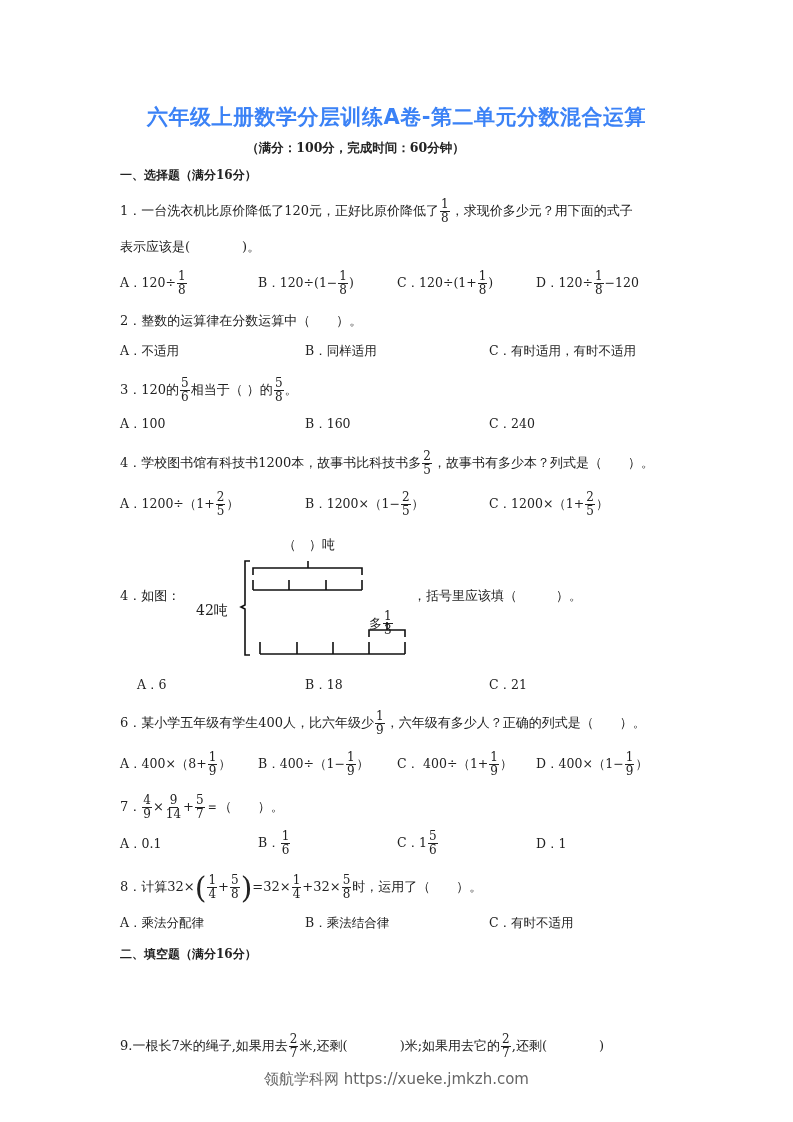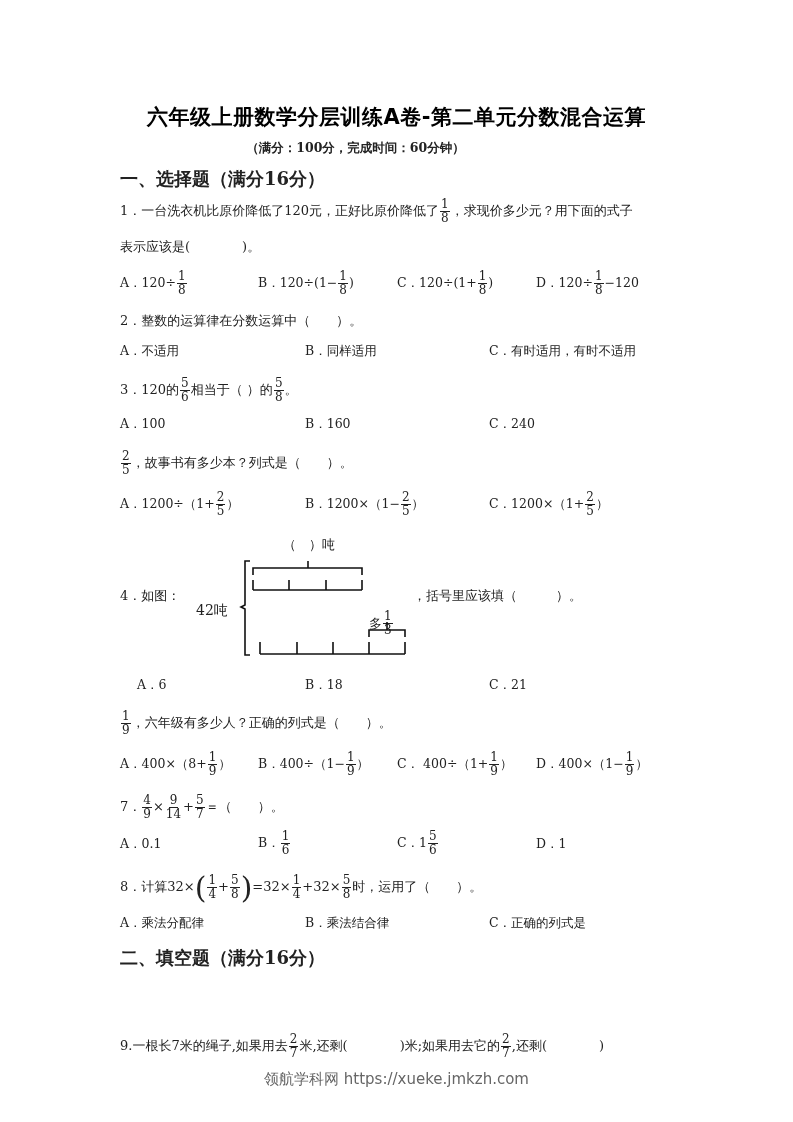--- a/index.html
+++ b/index.html
@@ -3,27 +3,27 @@
 <meta charset="utf-8">
 <style>
   html, body { margin:0; padding:0; }
   body {
     width:793px; height:1122px; background:#ffffff; position:relative; overflow:hidden;
     font-family: "DejaVu Serif", "Liberation Serif", serif; color:#222;
   }
   .abs { position:absolute; white-space:nowrap; }
   .title {
     left:0; width:793px; top:103px; text-align:center;
-    font-size:21px; font-weight:bold; color:#000000; letter-spacing:0.5px;
+    font-size:21px; font-weight:bold; color:#3b82f6; letter-spacing:0.5px;
     font-family: "DejaVu Sans", "Liberation Sans", sans-serif;
   }
   .subtitle {
     left:0; width:711px; top:140px; text-align:center; font-size:12.5px; font-weight:bold;
   }
-  .section { font-size:18px; font-weight:bold; left:120px; }
+  .section { font-size:12px; font-weight:bold; left:120px; }
   .q { font-size:13px; left:120px; line-height:20px; }
   .opt { font-size:12.5px; }
   .frac {
     display:inline-flex; flex-direction:column; align-items:center; vertical-align:middle;
     font-size:12px; line-height:13px; margin:0 1px;
   }
   .frac .num { border-bottom:1px solid #222; padding:0 1px; }
   .frac .den { padding:0 1px; }
   .paren-big { font-size:30px; line-height:20px; vertical-align:middle; font-weight:lighter; }
   .footer {
@@ -76,21 +76,21 @@
     </span><span>相当于（ ）的</span><span class="frac">
       <span class="num">5</span>
       <span class="den">8</span>
     </span><span>。</span>
 </div>
 <div class="abs opt" style="top:416px;left:120px;">A．100</div>
 <div class="abs opt" style="top:416px;left:305px;">B．160</div>
 <div class="abs opt" style="top:416px;left:489px;">C．240</div>
 
 <div class="abs q" style="top:450px;">
-  <span class="frac">
+  <span>4．学校图书馆有科技书1200本，故事书比科技书多</span><span class="frac">
       <span class="num">2</span>
       <span class="den">5</span>
     </span><span>，故事书有多少本？列式是（　　）。</span>
 </div>
 <div class="abs opt" style="top:491px;left:120px;"><span>A．</span><span>1200÷（1+</span><span class="frac">
       <span class="num">2</span>
       <span class="den">5</span>
     </span><span>）</span></div>
 <div class="abs opt" style="top:491px;left:305px;"><span>B．</span><span>1200×（1−</span><span class="frac">
       <span class="num">2</span>
@@ -127,21 +127,21 @@
     <path d="M369,637 L369,630 L405,630 L405,637"></path>
     <path d="M387,630 L387,622"></path>
   </g>
 </svg>
 
 <div class="abs opt" style="top:677px;left:120px;margin-left:17px;">A．6</div>
 <div class="abs opt" style="top:677px;left:305px;">B．18</div>
 <div class="abs opt" style="top:677px;left:489px;">C．21</div>
 
 <div class="abs q" style="top:710px;">
-  <span class="frac">
+  <span>6．某小学五年级有学生400人，比六年级少</span><span class="frac">
       <span class="num">1</span>
       <span class="den">9</span>
     </span><span>，六年级有多少人？正确的列式是（　　）。</span>
 </div>
 <div class="abs opt" style="top:751px;left:120px;"><span>A．</span><span>400×（8+</span><span class="frac">
       <span class="num">1</span>
       <span class="den">9</span>
     </span><span>）</span></div>
 <div class="abs opt" style="top:751px;left:258px;"><span>B．</span><span>400÷（1−</span><span class="frac">
       <span class="num">1</span>
@@ -189,21 +189,21 @@
     </span><span class="paren-big">)</span><span>=32×</span><span class="frac">
       <span class="num">1</span>
       <span class="den">4</span>
     </span><span>+32×</span><span class="frac">
       <span class="num">5</span>
       <span class="den">8</span>
     </span><span>时，运用了（　　）。</span>
 </div>
 <div class="abs opt" style="top:915px;left:120px;">A．乘法分配律</div>
 <div class="abs opt" style="top:915px;left:305px;">B．乘法结合律</div>
-<div class="abs opt" style="top:915px;left:489px;">C．正确的列式是</div>
+<div class="abs opt" style="top:915px;left:489px;">C．有时不适用</div>
 
 <div class="abs section" style="top:946px;">二、填空题（满分16分）</div>
 
 <div class="abs q" style="top:1033px;">
   <span>9.一根长7米的绳子,如果用去</span><span class="frac">
       <span class="num">2</span>
       <span class="den">7</span>
     </span><span>米,还剩(　　　　)米;如果用去它的</span><span class="frac">
       <span class="num">2</span>
       <span class="den">7</span>

